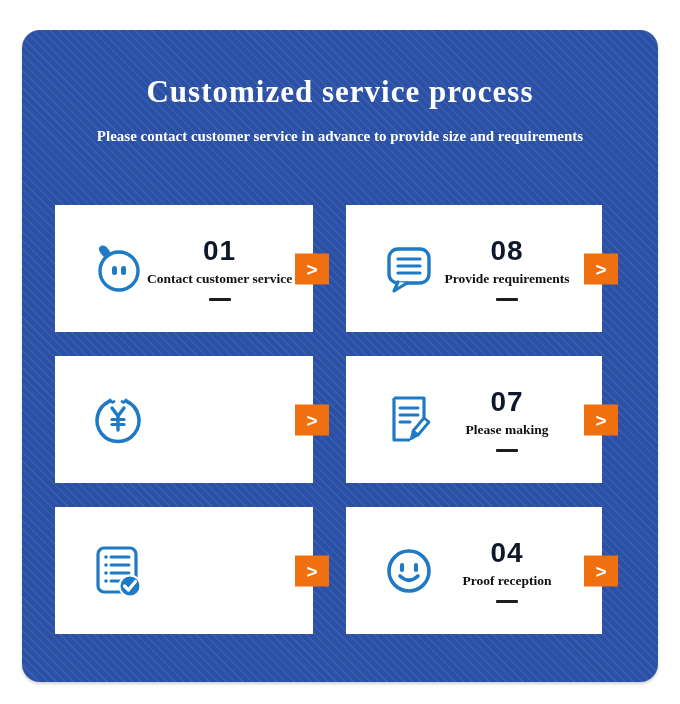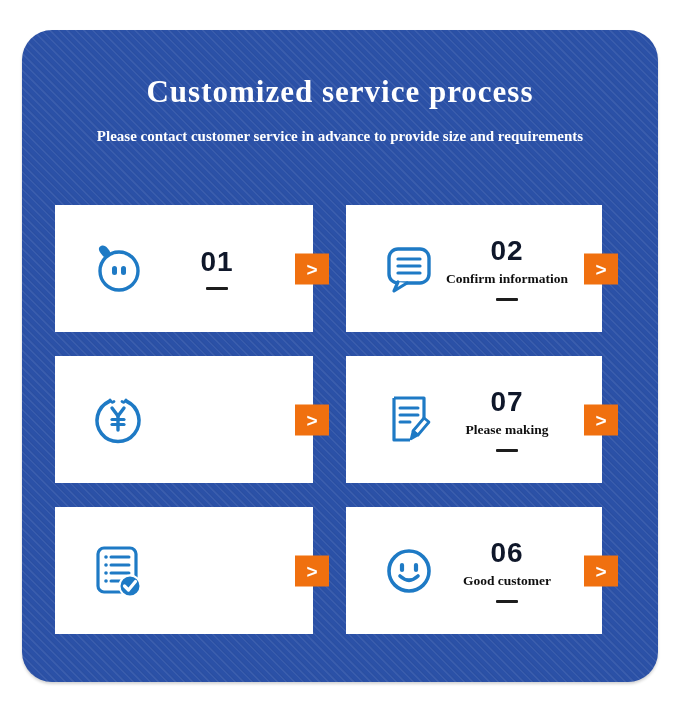--- a/index.html
+++ b/index.html
@@ -2,21 +2,21 @@
 <html><head>
 <meta charset="utf-8">
 <style>
   html,body{margin:0;padding:0;}
   body{
     width:680px;height:704px;position:relative;background:#ffffff;
     font-family:"Liberation Serif", serif;overflow:hidden;
   }
   .panel{
     position:absolute;left:22px;top:30px;width:636px;height:652px;
-    border-radius:30px;
+    border-radius:18px;
     background-color:#2b51a7;
     background-image:
       repeating-linear-gradient(45deg, rgba(255,255,255,0.07) 0px, rgba(255,255,255,0.07) 1px, rgba(0,0,0,0.04) 2px, transparent 3px, transparent 6px);
     box-shadow:0 2px 3px rgba(0,0,0,0.18);
   }
   .title{
     margin:0;padding-top:44px;text-align:center;
     color:#ffffff;font-size:31px;font-weight:bold;letter-spacing:1px;
     font-family:"Liberation Serif", serif;
   }
@@ -76,38 +76,39 @@
       <div class="icon-wrap">
         <svg width="58" height="58" viewBox="0 0 58 58" fill="none" stroke="#1e7ac5">
           <circle cx="30" cy="31" r="19" stroke-width="3.4"></circle>
           <path d="M15 17 C10 12 8 8 12 6 C16 4 20 9 22 14 Z" fill="#1e7ac5" stroke="none"></path>
           <rect x="23" y="26" width="5" height="9" rx="2.5" fill="#1e7ac5" stroke="none"></rect>
           <rect x="32" y="26" width="5" height="9" rx="2.5" fill="#1e7ac5" stroke="none"></rect>
         </svg>
       </div>
       <div class="content">
         <div class="step-number">01</div>
+        <div class="step-label">Contact customer service</div>
         <div class="dash"></div>
       </div>
       <button class="arrow-btn">&gt;</button>
     </div>
 
     <div class="card">
       <div class="icon-wrap">
         <svg width="58" height="58" viewBox="0 0 58 58" fill="none" stroke="#1e7ac5">
           <rect x="9" y="9" width="40" height="34" rx="9" stroke-width="3.4"></rect>
           <path d="M18 42 L14 51 L27 43" stroke-width="3.2" stroke-linecap="round" stroke-linejoin="round" fill="#ffffff"></path>
           <line x1="18" y1="19" x2="40" y2="19" stroke-width="3.2" stroke-linecap="round"></line>
           <line x1="18" y1="26" x2="40" y2="26" stroke-width="3.2" stroke-linecap="round"></line>
           <line x1="18" y1="33" x2="40" y2="33" stroke-width="3.2" stroke-linecap="round"></line>
         </svg>
       </div>
       <div class="content">
-        <div class="step-number">02</div>
-        <div class="step-label">Confirm information</div>
+        <div class="step-number">08</div>
+        <div class="step-label">Provide requirements</div>
         <div class="dash"></div>
       </div>
       <button class="arrow-btn">&gt;</button>
     </div>
 
     <div class="card">
       <div class="icon-wrap">
         <svg width="58" height="58" viewBox="0 0 58 58" fill="none" stroke="#1e7ac5">
           <path d="M20 10.5 A21 21 0 1 0 38 10.5" stroke-width="3.6" stroke-linecap="round"></path>
           <path d="M21 9 q2 3.5 4 1.5" stroke-width="2.8" stroke-linecap="round"></path>
@@ -162,21 +163,21 @@
     <div class="card">
       <div class="icon-wrap">
         <svg width="58" height="58" viewBox="0 0 58 58" fill="none" stroke="#1e7ac5">
           <circle cx="29" cy="29" r="20" stroke-width="3.6"></circle>
           <line x1="22" y1="23" x2="22" y2="28" stroke-width="4.2" stroke-linecap="round"></line>
           <line x1="36" y1="23" x2="36" y2="28" stroke-width="4.2" stroke-linecap="round"></line>
           <path d="M20 34 q9 8.5 18 0" stroke-width="3.6" stroke-linecap="round"></path>
         </svg>
       </div>
       <div class="content">
-        <div class="step-number">06</div>
-        <div class="step-label">Good customer</div>
+        <div class="step-number">04</div>
+        <div class="step-label">Proof reception</div>
         <div class="dash"></div>
       </div>
       <button class="arrow-btn">&gt;</button>
     </div>
 
   </div>
 </div>
 
 </body></html>

